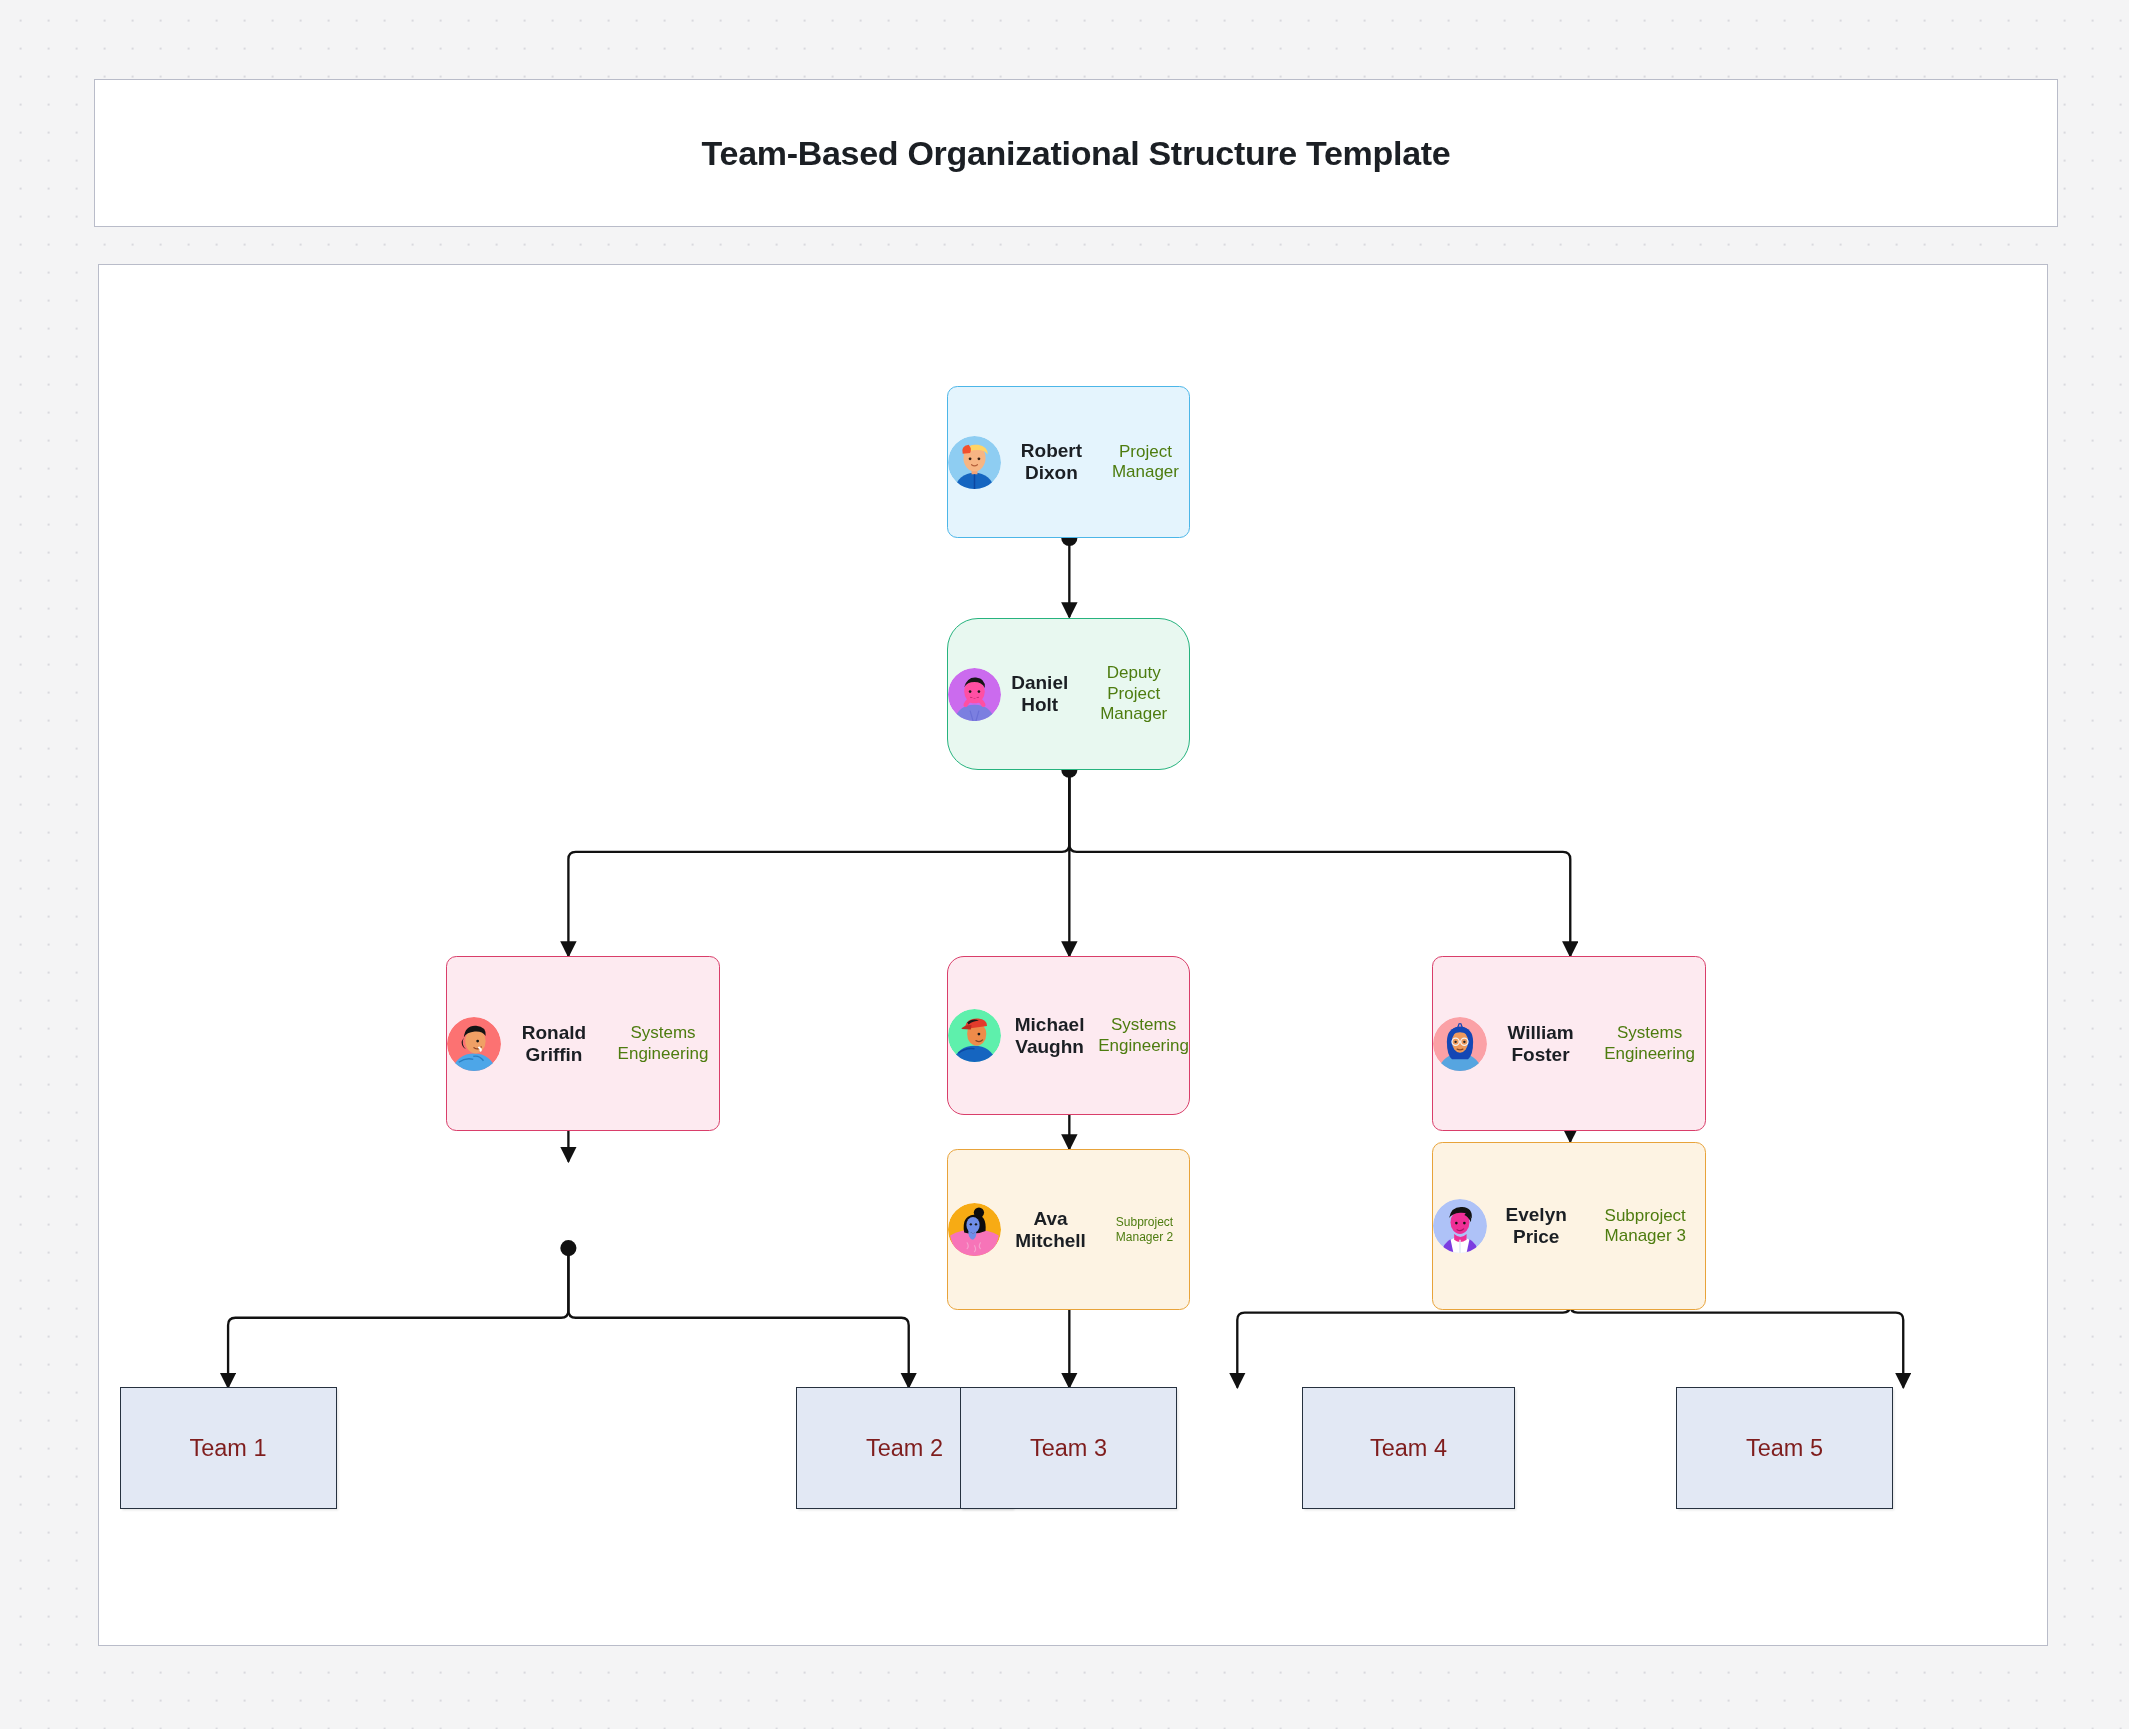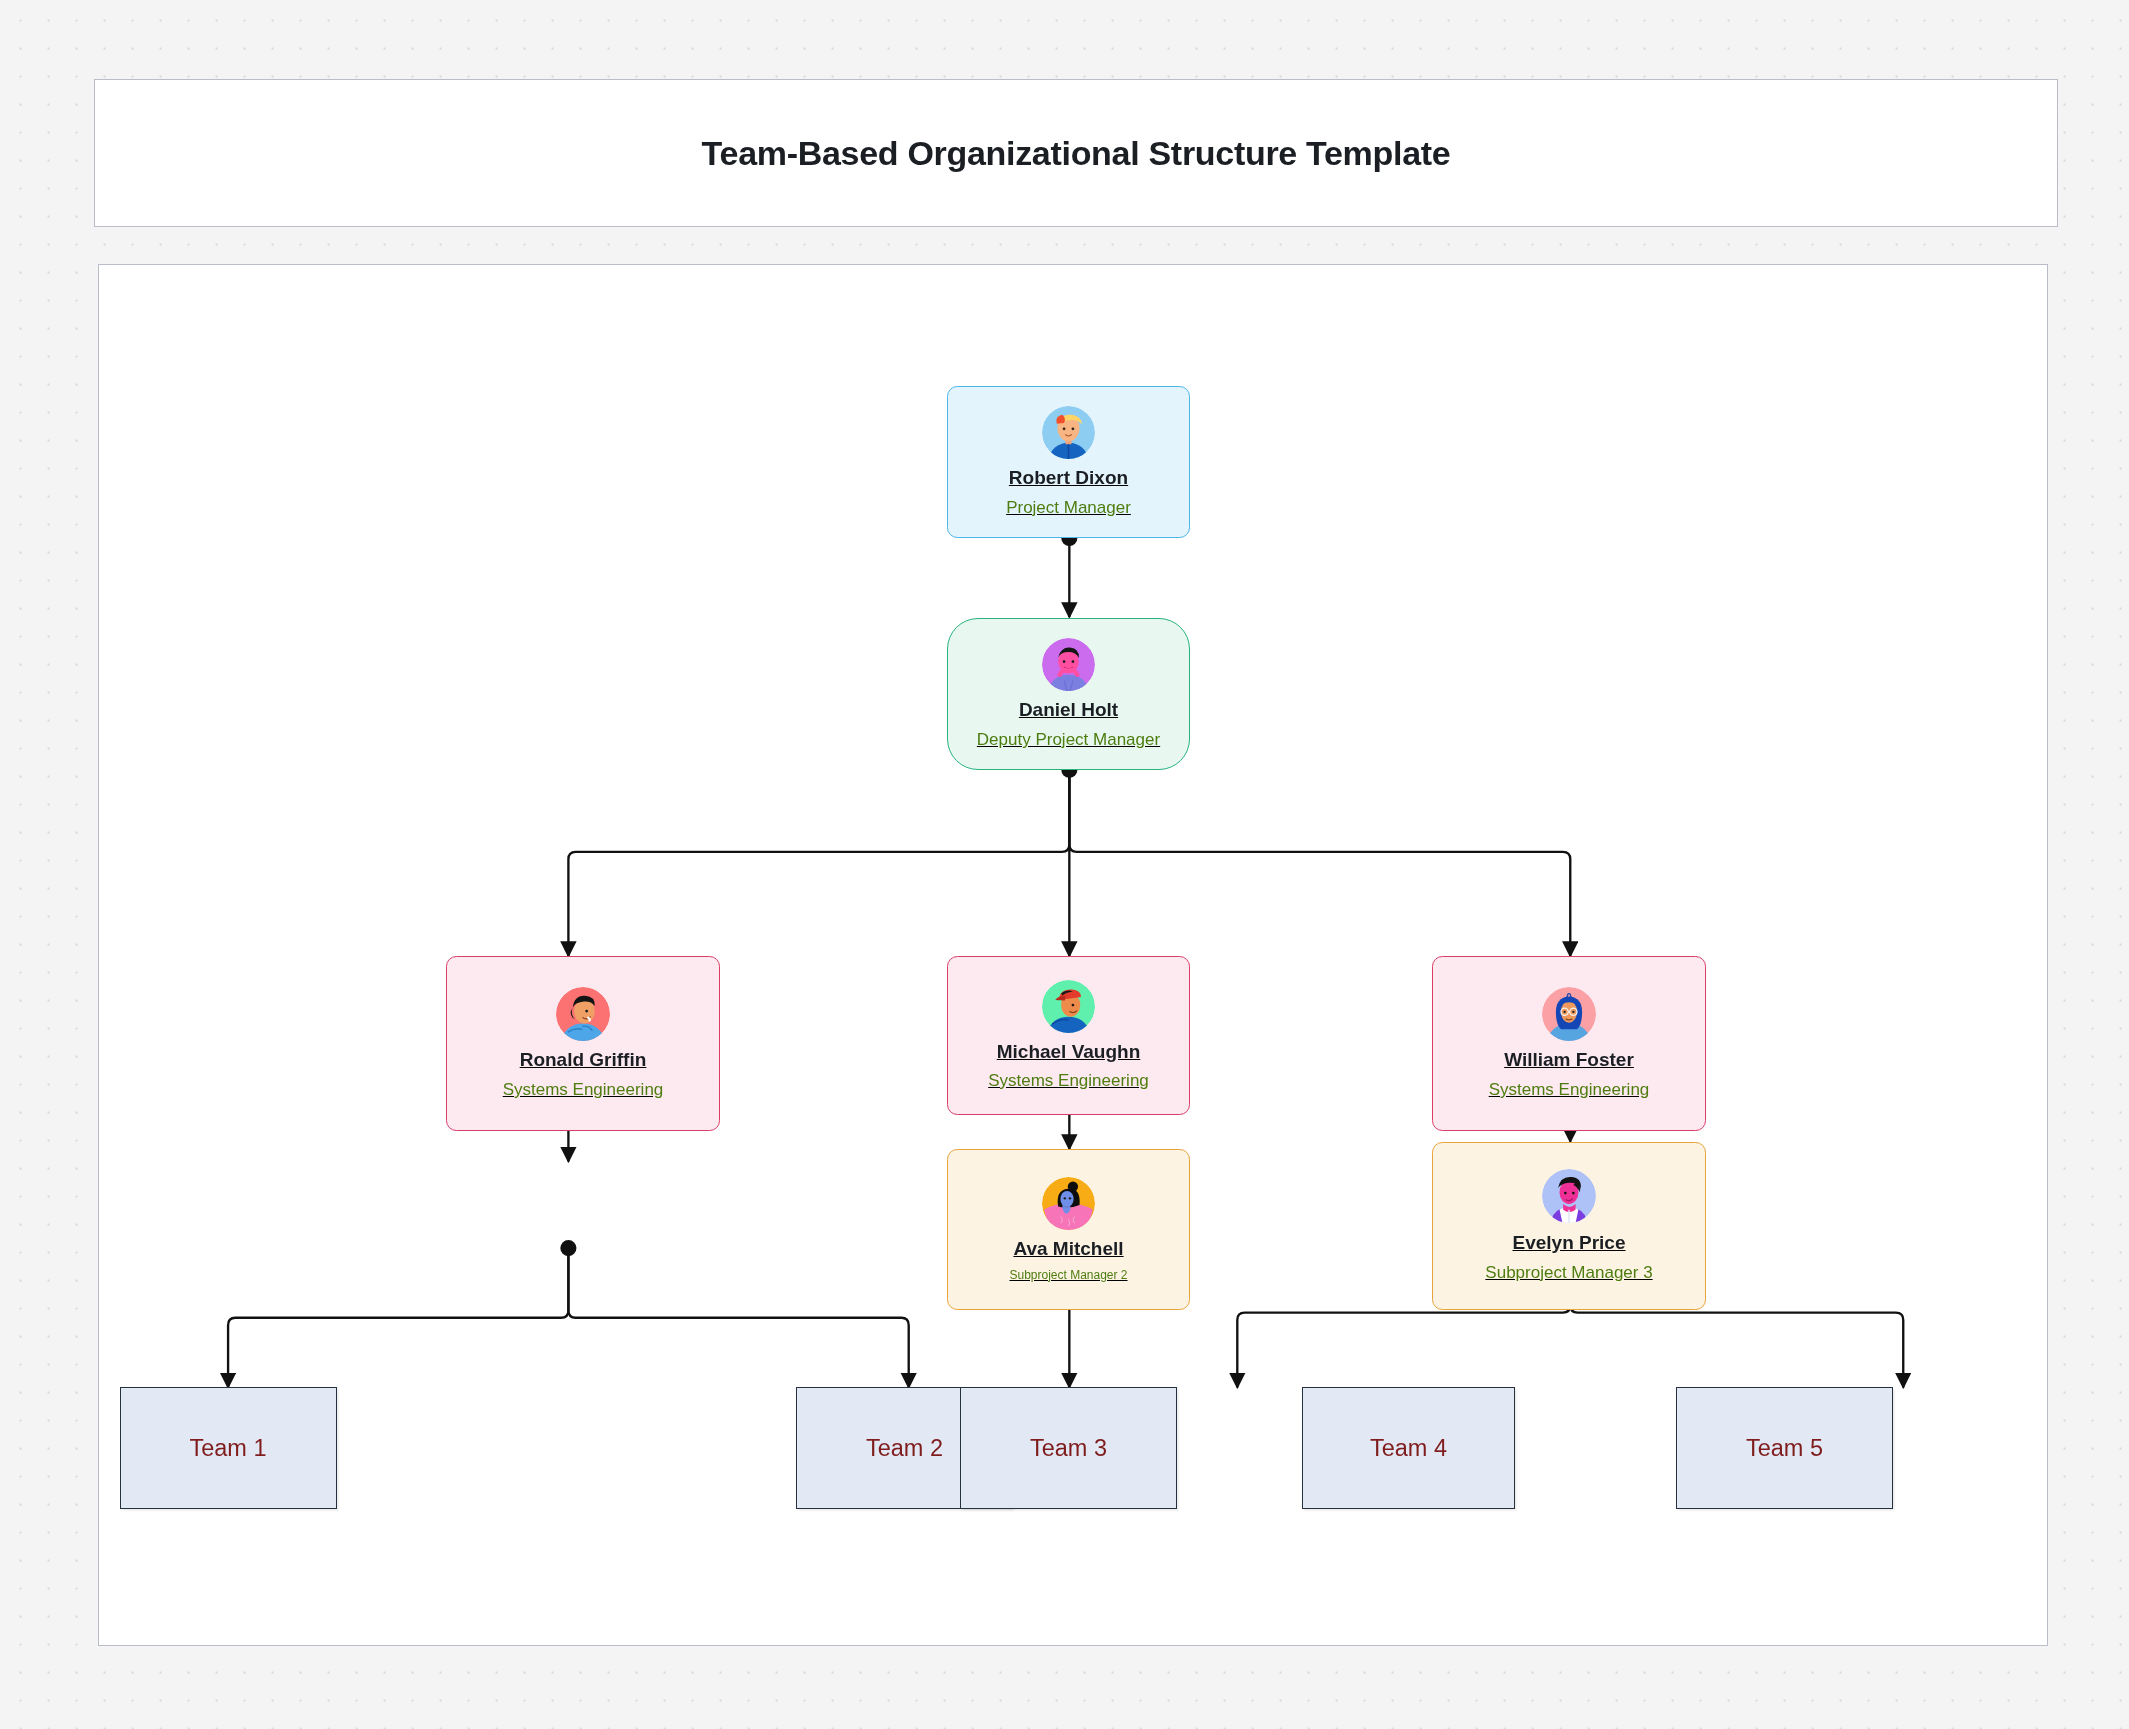--- a/index.html
+++ b/index.html
@@ -65,25 +65,24 @@
     width: 100%;
     height: 100%;
     pointer-events: none;
   }
 
   
   .node {
     position: absolute;
     border-radius: 10.3px;
     display: flex;
-    flex-direction: column;
+    flex-direction: row;
     align-items: center;
     justify-content: center;
     text-align: center;
-    text-decoration: underline;
   }
 
   .node .avatar {
     border-radius: 50%;
     overflow: hidden;
     flex: none;
   }
 
   .node .n-name {
     font-weight: bold;
@@ -218,21 +217,21 @@
           <circle cx="42" cy="33" r="1.9" fill="#1a1a1a"></circle>
           <path d="M37 42 q6 4 10 -1" stroke="#8c3f22" stroke-width="1.7" fill="none" stroke-linecap="round"></path>
           <path d="M44 42 q3 2 2 4" stroke="#ffffff" stroke-width="3" fill="none" stroke-linecap="round"></path>
           <path d="M16 62 q10 -7 20 -4 M50 60 q-6 -8 -14 -6" stroke="#2a7fc2" stroke-width="2" fill="none"></path>
         </svg>
       </div>
       <div class="n-name" style="font-size:19px;">Ronald Griffin</div>
       <div class="n-role" style="font-size:17px;">Systems Engineering</div>
     </div>
 
-    <div class="node v-pink" style="left:848px; top:691px; width:243px; height:159px; gap:8px;">
+    <div class="node v-pink" style="left:848px; top:691px; width:243px; height:159px; gap:8px;border-radius:17px;">
       <div class="avatar" style="width:53px;height:53px;">
         <svg viewBox="0 0 72 72" width="53" height="53">
           <circle cx="36" cy="36" r="36" fill="#5ef0ac"></circle>
           <path d="M6 72 q8 -22 30 -22 q22 0 30 22 z" fill="#1565c0"></path>
           <ellipse cx="39" cy="34" rx="13" ry="16" fill="#ee8b4a"></ellipse>
           <path d="M23 24 q3 -12 18 -11 q12 1 12 10 l-30 4 z" fill="#e23b2c"></path>
           <path d="M18 27 q5 -6 14 -5 l-1 6 z" fill="#b92a1d"></path>
           <path d="M26 18 q8 -6 16 -2 q-8 0 -14 5 z" fill="#1a1a1a"></path>
           <circle cx="42" cy="34" r="1.9" fill="#1a1a1a"></circle>
           <path d="M38 43 q5 3 9 -1" stroke="#8a4522" stroke-width="1.7" fill="none" stroke-linecap="round"></path>

